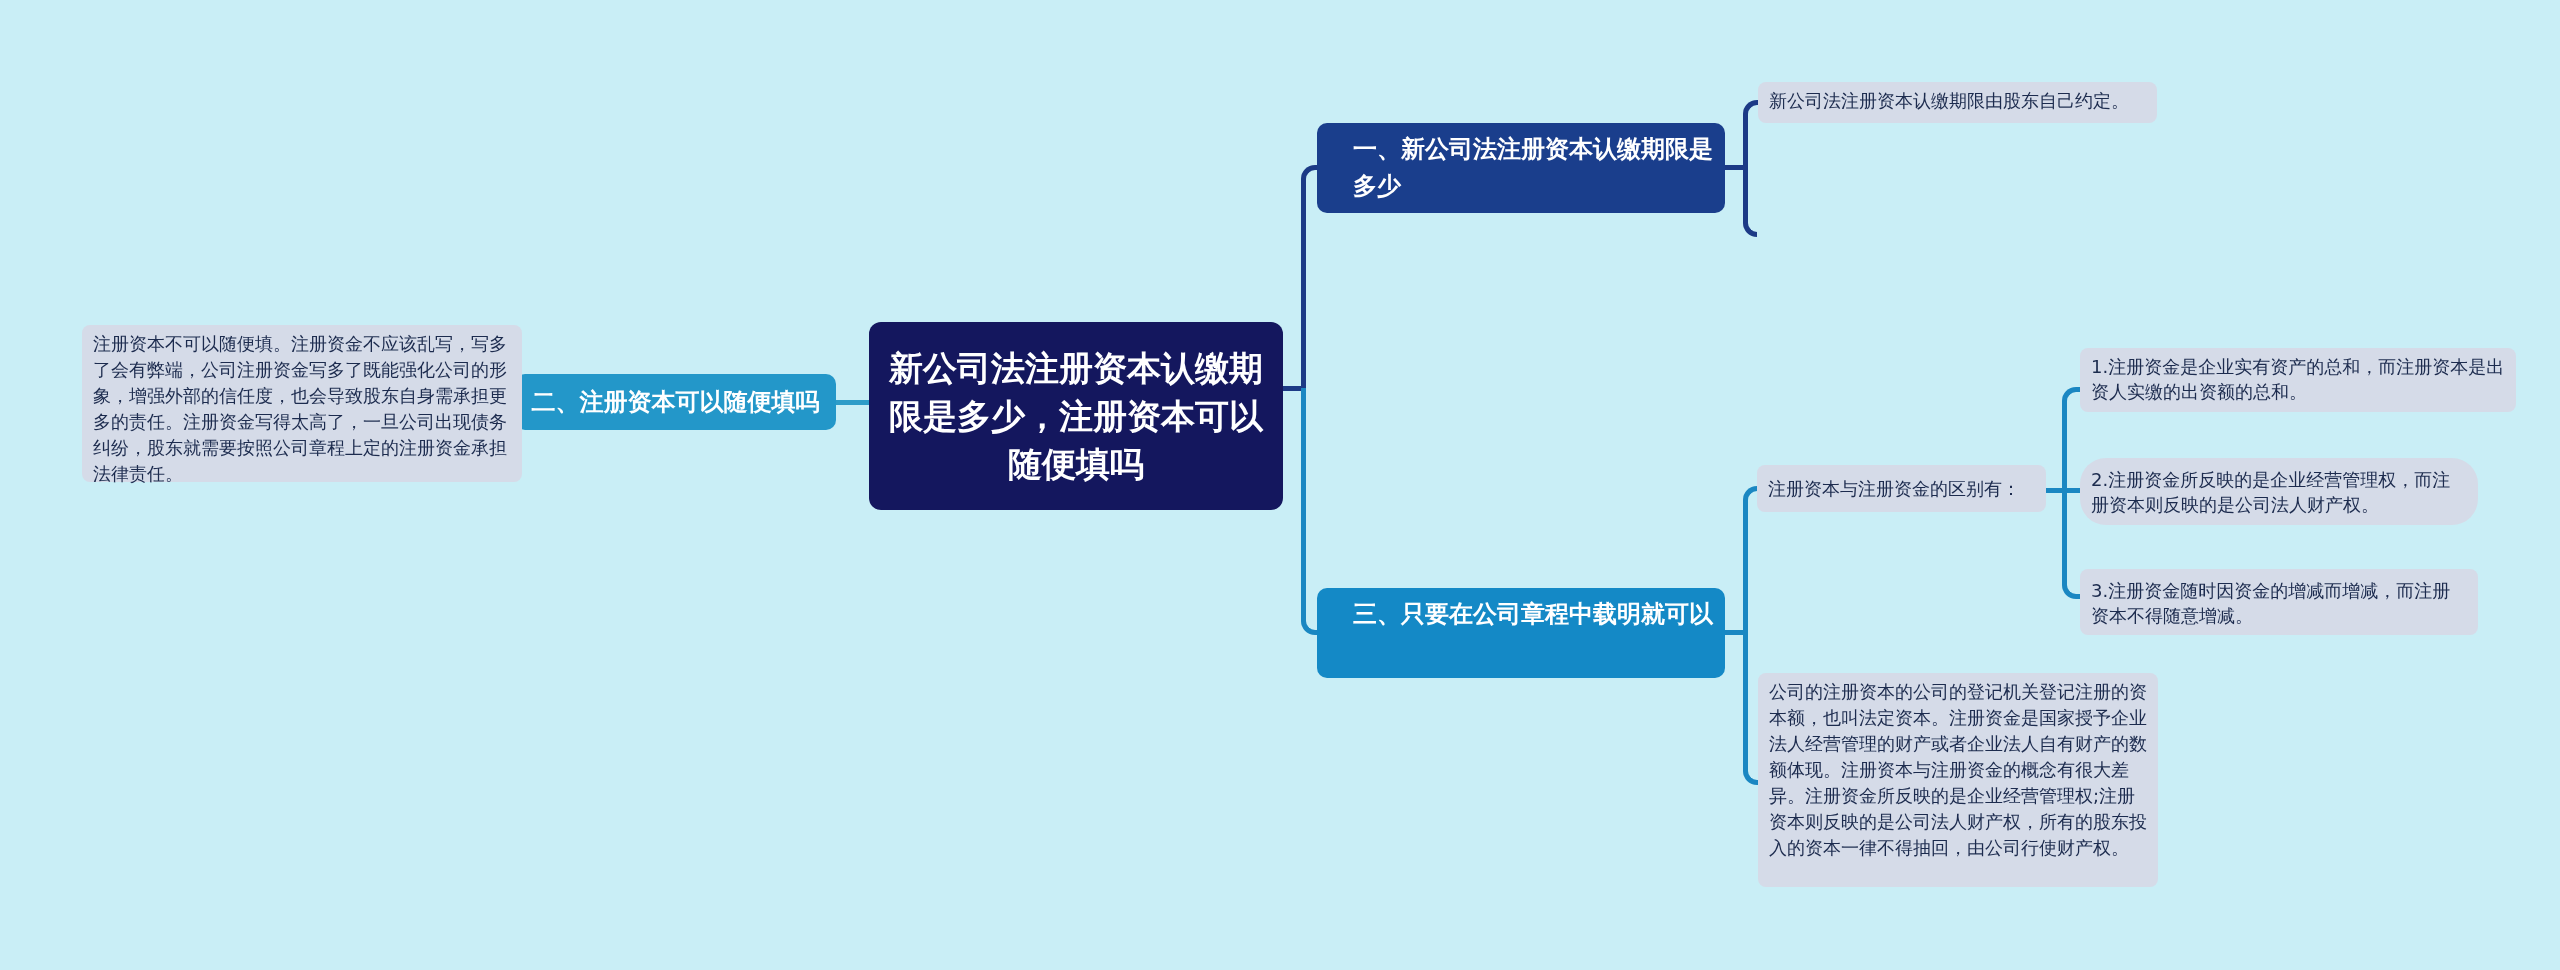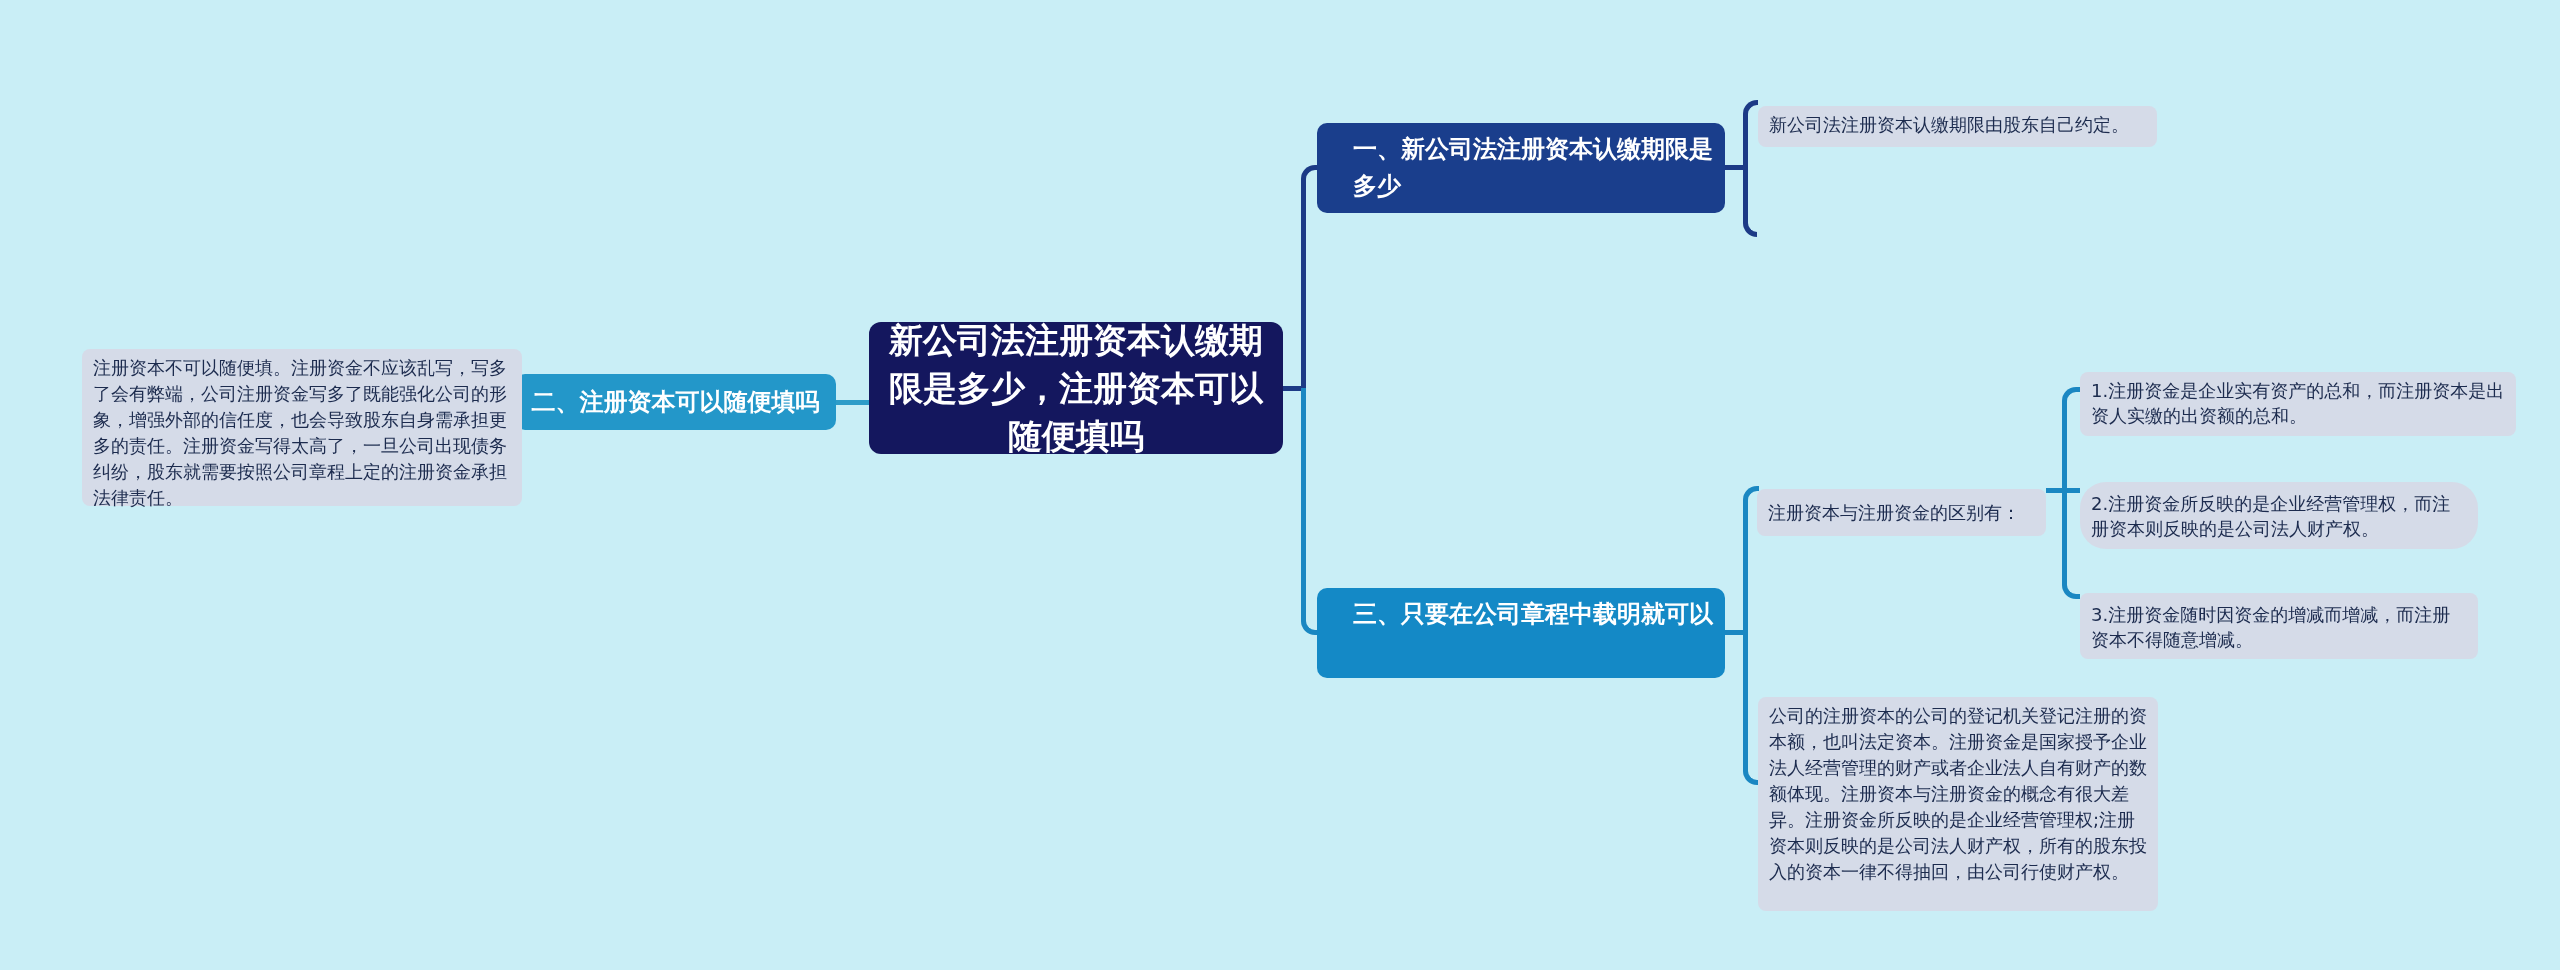--- a/index.html
+++ b/index.html
@@ -8,21 +8,21 @@
     background:#c9eef6;
     font-family:"DejaVu Sans","Liberation Sans",sans-serif;
     position:relative;overflow:hidden;
   }
   .canvas{position:absolute;left:0;top:0;width:2560px;height:970px;}
 
   
   .node{position:absolute;box-sizing:border-box;}
 
   .central{
-    left:869px;top:322px;width:414px;height:132px;
+    left:869px;top:322px;width:414px;height:188px;
     background:#14175e;border-radius:12px;
     color:#ffffff;font-size:34px;line-height:48px;font-weight:bold;
     text-align:center;display:flex;align-items:center;justify-content:center;
     padding:6px 14px;
   }
 
   .branch-title{
     border-radius:10px;color:#ffffff;font-weight:bold;
   }
   .branch-one{
@@ -39,21 +39,20 @@
   .branch-three{
     left:1317px;top:588px;width:408px;height:90px;
     background:#1489c6;font-size:24px;line-height:37px;
     padding:8px 10px 8px 36px;
   }
 
   .card{
     background:#d5dbe8;border-radius:8px;color:#1c2b4e;
     font-size:18px;line-height:26px;
     padding:6px 11px;
-    margin-top:24px;
   }
   .card-left-para{left:82px;top:325px;width:440px;height:157px;}
   .card-leaf1{left:1758px;top:82px;width:399px;height:41px;white-space:nowrap;overflow:hidden;}
   .card-leaf2{left:1755px;top:163px;width:405px;height:142px;}
   .card-diff-label{left:1757px;top:465px;width:289px;height:47px;display:flex;align-items:center;white-space:nowrap;overflow:hidden;border-radius:8px;}
   .card-item1{left:2080px;top:348px;width:436px;height:64px;line-height:25px;}
   .card-item2{left:2080px;top:458px;width:398px;height:67px;line-height:25px;padding-top:9px;border-radius:26px;}
   .card-item3{left:2080px;top:569px;width:398px;height:66px;line-height:25px;padding-top:9px;}
   .card-bottom-para{left:1758px;top:673px;width:400px;height:214px;}
 

